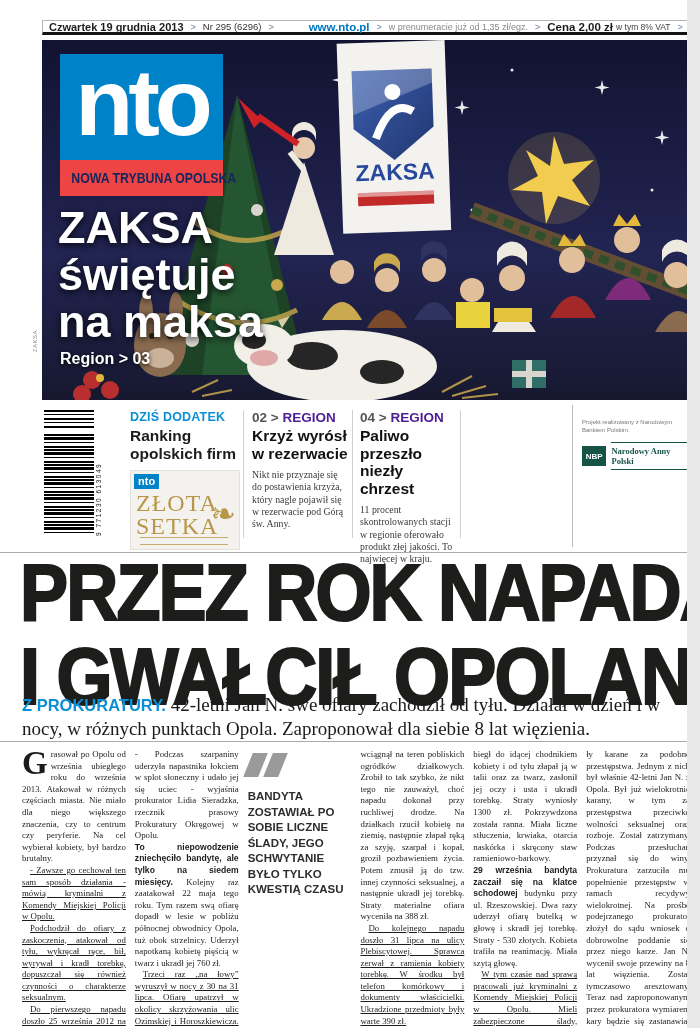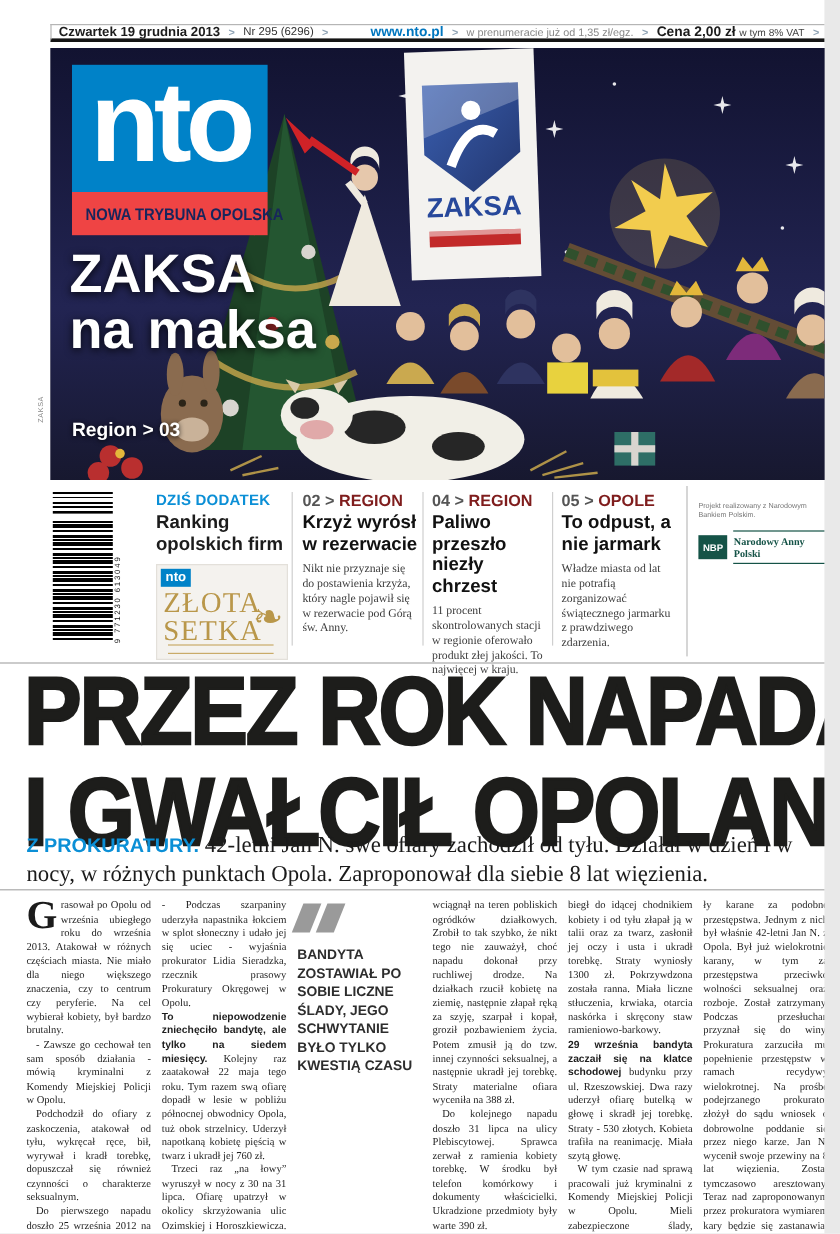--- a/index.html
+++ b/index.html
@@ -49,21 +49,21 @@
   .supp-mini{position:absolute;left:4px;top:4px;background:#0082c8;color:#fff;font-weight:bold;
              font-size:11px;padding:1px 4px 2px 4px;}
   .supp-gold{position:absolute;left:6px;top:22px;color:#b9974a;font-family:"Liberation Serif",serif;
              font-weight:normal;font-size:24px;line-height:23px;letter-spacing:1px;}
   .supp-leaf{position:absolute;right:4px;top:26px;color:#b9974a;font-size:30px;}
   .supp-lines{position:absolute;left:10px;bottom:5px;width:88px;height:6px;
               border-top:1px solid #c9ab69;border-bottom:1px solid #c9ab69;}
   .divider{position:absolute;top:410px;width:1px;height:128px;background:#cfcfcf;}
   .teaser{position:absolute;top:410px;width:96px;}
   .t-kicker{font-size:13.5px;font-weight:bold;color:#555;}
-  .t-kicker .sec{color:#7f1d1d;}
+  .t-kicker .sec{color:#4c1d95;}
   .t-title{font-weight:bold;font-size:15.5px;line-height:17.5px;margin-top:2px;color:#111;}
   .t-body{font-family:"Liberation Serif",serif;font-size:9.8px;line-height:12.3px;color:#3a3a3a;margin-top:7px;}
   .promo{position:absolute;left:582px;top:410px;width:108px;}
   .promo-rule-l{position:absolute;left:572px;top:405px;width:1px;height:142px;background:#bbb;}
   .promo-rule-r{position:absolute;left:695px;top:405px;width:1px;height:142px;background:#999;}
   .promo-text{font-family:"Liberation Serif",serif;font-size:14.5px;line-height:16.5px;color:#222;}
   .promo-note{font-size:6px;color:#777;margin-top:8px;line-height:8px;}
   .nbp-row{display:flex;align-items:center;margin-top:8px;}
   .nbp-box{width:26px;height:20px;background:#155347;color:#fff;font-weight:bold;font-size:8px;
            display:flex;align-items:center;justify-content:center;}
@@ -77,21 +77,21 @@
            font-weight:bold;font-size:80px;line-height:84px;color:#1d1d1b;letter-spacing:-2px;
            -webkit-text-stroke:2.2px #1d1d1b;}
   .deck{position:absolute;left:22px;top:693px;width:664px;font-family:"Liberation Serif",serif;
         font-size:19px;line-height:24px;color:#1b1b1b;}
   .deck-label{font-family:"Liberation Sans",sans-serif;font-weight:bold;color:#0b8fd6;font-size:16.5px;}
   
   .body{position:absolute;left:22px;top:749px;width:668px;height:275px;display:flex;gap:9px;}
   .bcol{width:104px;font-family:"Liberation Serif",serif;font-size:8.8px;line-height:11.6px;
         text-align:justify;color:#1d1d1d;}
   .bcol p{margin:0;}
-  .bcol p.ind{text-indent:8px;}
+  .bcol p.ind{text-indent:8px;text-decoration:underline;}
   .lead{font-family:"Liberation Sans",sans-serif;font-weight:bold;font-size:8.6px;}
   .dropcap{float:left;font-weight:bold;font-size:33px;line-height:27px;padding:1px 3px 0 0;color:#1b1b1b;}
   .quotecol{width:104px;padding-top:4px;}
   .qmark{height:24px;margin-bottom:12px;}
   .qbar{display:inline-block;width:15px;height:24px;background:#9a9a9a;transform:skewX(-22deg);margin-right:5px;}
   .qtext{font-weight:bold;font-size:11.5px;line-height:15.5px;color:#2d2d2d;}
 </style>
 </head>
 <body>
 
@@ -270,20 +270,21 @@
   </div>
   <div class="credit">ZAKSA</div>
 
   <div class="masthead">
     <div class="logo-blue">nto</div>
     <div class="logo-yellow"><span>NOWA TRYBUNA OPOLSKA</span></div>
   </div>
 
   <div class="cover-title">
     <span>ZAKSA</span>
+    <span>świętuje</span>
     <span>na maksa</span>
   </div>
   <div class="cover-kicker">Region &gt; 03</div>
 
   <div class="barcode-top"></div>
   <div class="barcode"></div>
   <div class="bcdigits">9 771230 613049</div>
 
   <div class="supp">
     <div class="supp-label">DZIŚ DODATEK</div>
@@ -316,29 +317,20 @@
   <div class="teaser" style="left:360px">
     <div class="t-kicker">
       <span>04</span>
       <span>&gt;</span>
       <span class="sec">REGION</span>
     </div>
     <div class="t-title">Paliwo przeszło niezły chrzest</div>
     <div class="t-body">11 procent skontrolowanych stacji w regionie oferowało produkt złej jakości. To najwięcej w kraju.</div>
   </div>
 
-  <div class="teaser" style="left:468px">
-    <div class="t-kicker">
-      <span>05</span>
-      <span>&gt;</span>
-      <span class="sec">OPOLE</span>
-    </div>
-    <div class="t-title">To odpust, a nie jarmark</div>
-    <div class="t-body">Władze miasta od lat nie potrafią zorganizować świątecznego jarmarku z prawdziwego zdarzenia.</div>
-  </div>
 
   <div class="promo-rule-l"></div>
   <div class="promo-rule-r"></div>
   <div class="promo">
     <div class="promo-note">Projekt realizowany z Narodowym Bankiem Polskim.</div>
     <div class="nbp-row">
       <div class="nbp-box">NBP</div>
       <div class="nbp-name">Narodowy Anny Polski</div>
     </div>
   </div>

